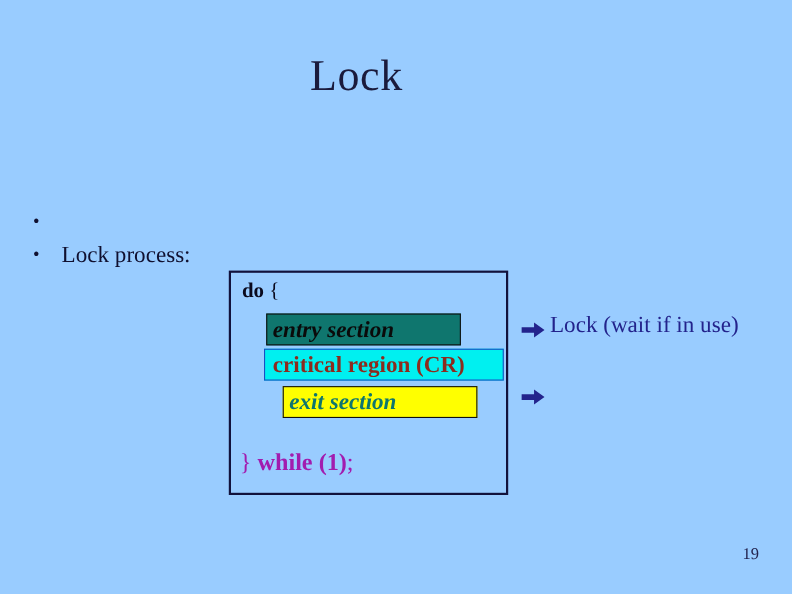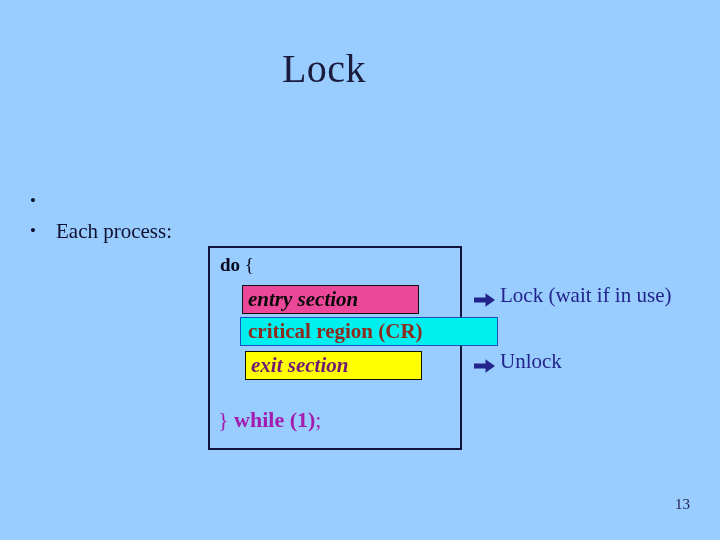--- a/index.html
+++ b/index.html
@@ -119,52 +119,52 @@
     box-sizing: border-box;
     white-space: nowrap;
     font-family: "Liberation Serif", "DejaVu Serif", serif;
   }
 
   .hl-entry {
     left: 32px;
     top: 37px;
     width: 177px;
     height: 29px;
-    background: #ec4899;
+    background: #0f766e;
     border: 1px solid #101010;
     color: #0a0a0a;
     font-style: italic;
     font-weight: bold;
     font-size: 21px;
     line-height: 27px;
     padding-left: 5px;
   }
 
   .hl-critical {
     left: 30px;
     top: 69px;
-    width: 258px;
+    width: 218px;
     height: 29px;
     background: #00f0f0;
     border: 1px solid #1b4fc4;
     color: #8c2b1e;
     font-weight: bold;
     font-size: 21px;
     line-height: 27px;
     padding-left: 7px;
   }
 
   .hl-exit {
-    left: 35px;
+    left: 47px;
     top: 103px;
     width: 177px;
     height: 29px;
     background: #ffff00;
     border: 1px solid #101010;
-    color: #701a75;
+    color: #0f766e;
     font-style: italic;
     font-weight: bold;
     font-size: 21px;
     line-height: 27px;
     padding-left: 5px;
   }
 
   .line-remainder {
     left: 34px;
     top: 134px;
@@ -219,21 +219,21 @@
   <div class="slide-title">Lock</div>
 
   <div class="bullets">
 
     <div class="bullet-row">
       <span class="bullet-mark">•</span>
     </div>
 
     <div class="bullet-row">
       <span class="bullet-mark">•</span>
-      <span class="bullet-text">Each process:</span>
+      <span class="bullet-text">Lock process:</span>
     </div>
 
   </div>
 
   <div class="code-box">
 
     <div class="code-line line-do"><span>do</span> <span class="brace">{</span></div>
 
     <div class="hl hl-entry">entry section</div>
 
@@ -256,20 +256,19 @@
       </span>
       <span>Lock (wait if in use)</span>
     </div>
 
     <div class="anno anno-2">
       <span class="arrow-icon">
         <svg width="22" height="16" viewBox="0 0 22 16" xmlns="http://www.w3.org/2000/svg">
           <path d="M0 5.4 H11.5 V1.2 L21 8 L11.5 14.8 V10.6 H0 Z" fill="#23238c"></path>
         </svg>
       </span>
-      <span>Unlock</span>
     </div>
 
   </div>
 
-  <div class="page-number">13</div>
+  <div class="page-number">19</div>
 
 </div>
 
 </body></html>

